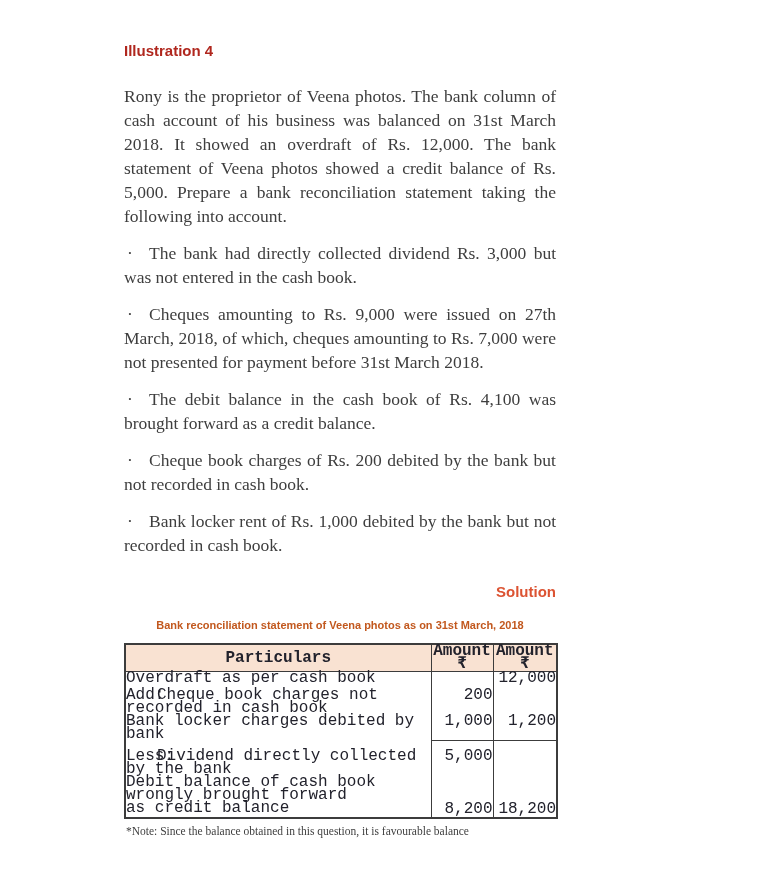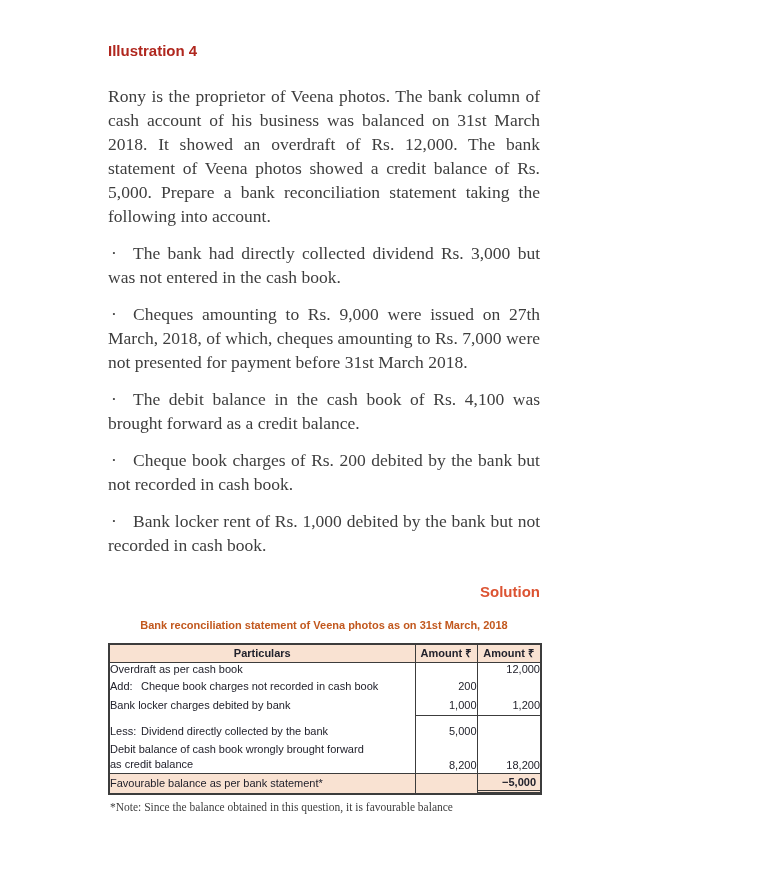--- a/index.html
+++ b/index.html
@@ -5,21 +5,21 @@
   html, body { margin: 0; padding: 0; }
   body {
     width: 778px; height: 884px;
     background: #ffffff;
     overflow: hidden;
     position: relative;
     font-family: "Liberation Serif", "DejaVu Serif", serif;
   }
   .content {
     position: absolute;
-    left: 108px; top: 0;
+    left: 124px; top: 0;
     width: 432px;
   }
   .h-illustration {
     margin: 43px 0 0 0;
     font-family: "Liberation Sans", "DejaVu Sans", sans-serif;
     font-size: 15px; line-height: 16px; font-weight: bold;
     color: #B0271E;
   }
   .para {
     margin: 25px 0 0 0;
@@ -41,22 +41,22 @@
     text-align: center;
     font-family: "Liberation Sans", "DejaVu Sans", sans-serif;
     font-size: 11px; line-height: 12px; font-weight: bold;
     color: #C2581E;
   }
   table.brs {
     margin-top: 12px;
     width: 432px;
     border-collapse: collapse;
     table-layout: fixed;
-    font-family: Liberation Sans, sans-serif;
-    font-size: 11px; line-height: 13px;
+    font-family: Liberation Mono, monospace;
+    font-size: 16px; line-height: 13px;
     color: #22222C;
     border: 2px solid #3C3C3C;
   }
   table.brs col.w1 { width: 306px; }
   table.brs col.w2 { width: 62px; }
   table.brs col.w3 { width: 64px; }
   table.brs th, table.brs td { padding: 0; vertical-align: top; }
   .c2, .c3 { border-left: 1px solid #3C3C3C; }
   table.brs th {
     background: #F9E2D2;
@@ -164,25 +164,18 @@
       <tr class="r6">
         <td class="c1 p1 ind"><span>Debit balance of cash book wrongly brought forward</span></td>
         <td class="c2"></td>
         <td class="c3"></td>
       </tr>
       <tr class="r7">
         <td class="c1 p1 ind"><span>as credit balance</span></td>
         <td class="c2 num">8,200</td>
         <td class="c3 num">18,200</td>
       </tr>
-      <tr class="r8">
-        <td class="c1 p1"><span>Favourable balance as per bank statement*</span></td>
-        <td class="c2"></td>
-        <td class="c3">
-            <div class="result">−5,000</div>
-          </td>
-      </tr>
     </tbody>
   </table>
 
   <div class="note">*Note: Since the balance obtained in this question, it is favourable balance</div>
 
 </div>
 
 </body></html>

